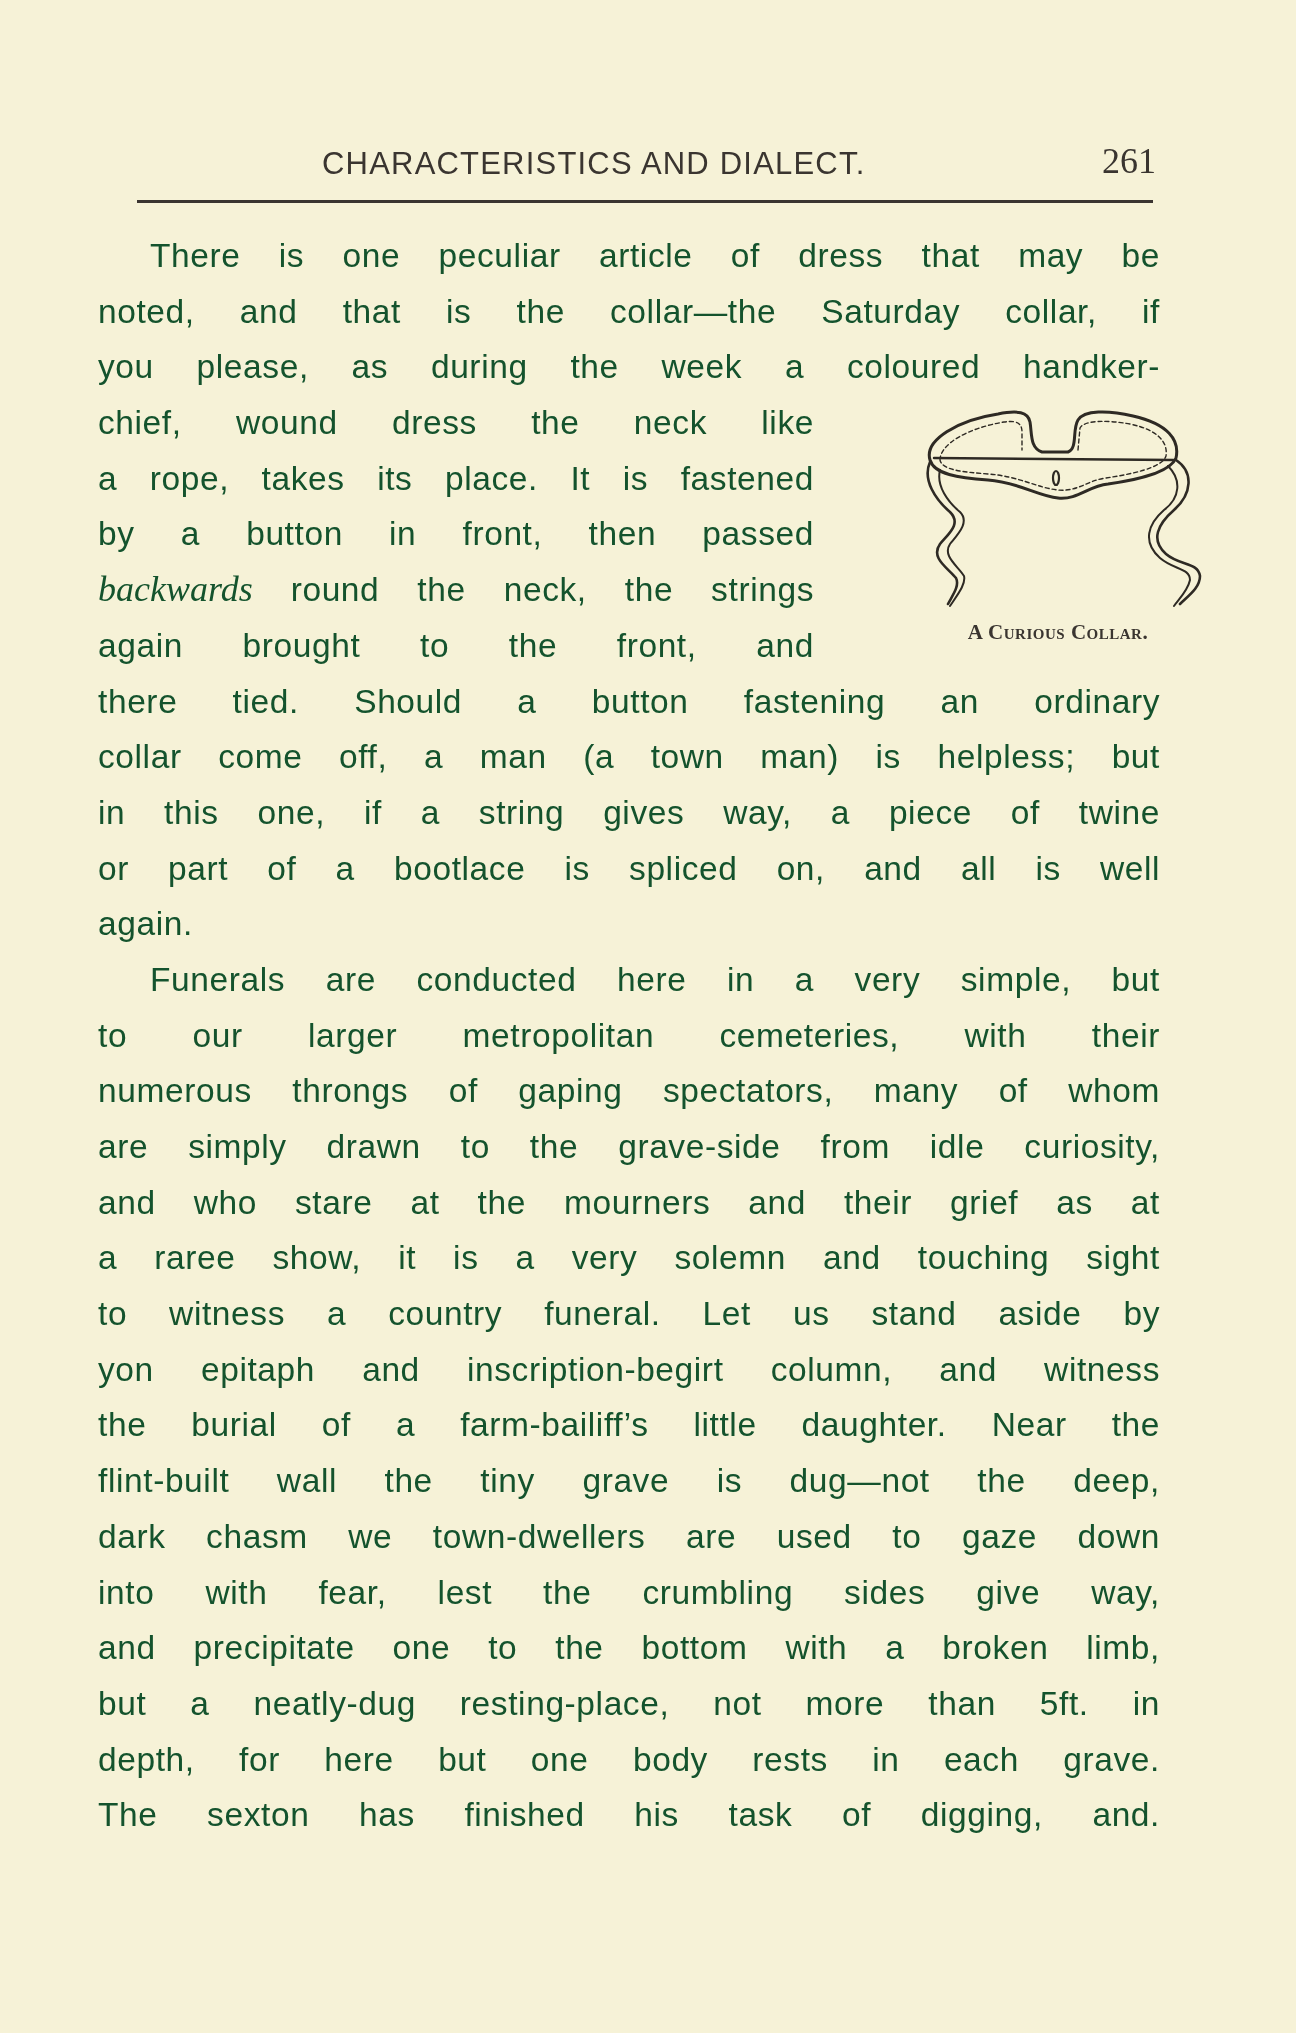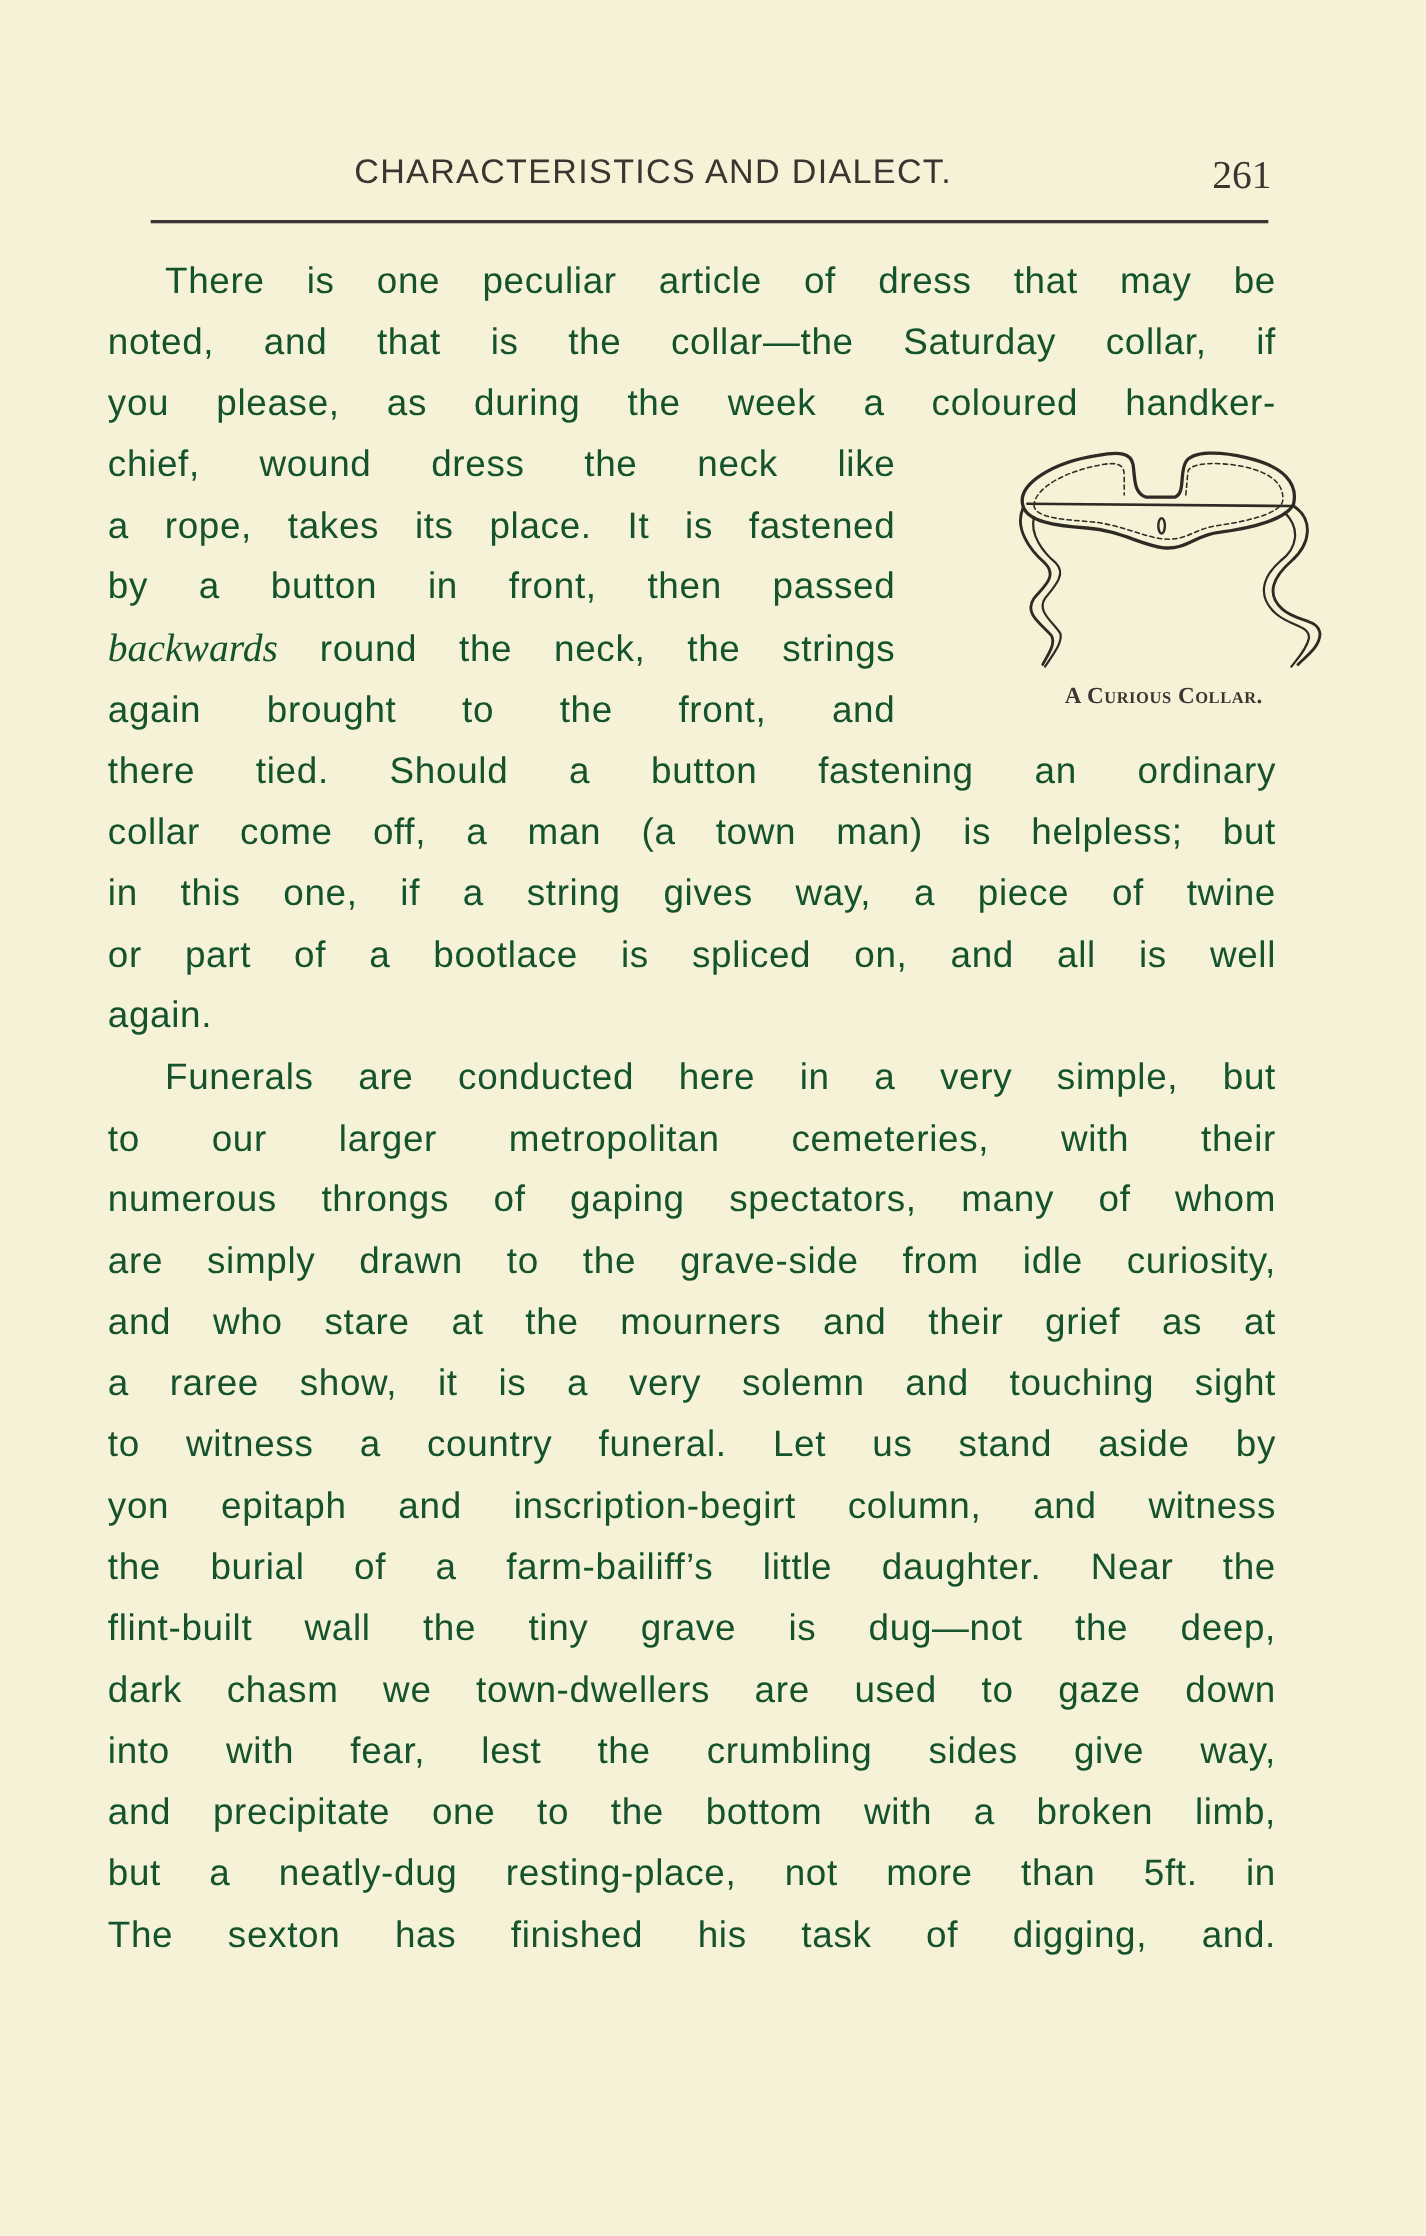--- a/index.html
+++ b/index.html
@@ -6,21 +6,21 @@
   body {
     width: 1296px; height: 2033px; overflow: hidden;
     background: #f6f2d7;
     color: #2e2a24;
     font-family: "Liberation Serif", "DejaVu Serif", serif;
     position: relative;
   }
   .page { position: absolute; left: 0; top: 0; width: 1296px; height: 2033px; }
   .running-head {
     position: absolute; top: 138px; left: 322px; width: 834px; height: 44px;
-    display: flex; justify-content: space-between; align-items: flex-start;
+    display: flex; justify-content: space-between; align-items: flex-end;
     font-family: "Liberation Sans", "DejaVu Sans", sans-serif;
     font-size: 31px; letter-spacing: 1.2px; color: #3a3530;
   }
   .running-head .page-num { font-family: "Liberation Serif", serif; font-size: 36px; letter-spacing: 0; }
   .head-rule {
     position: absolute; top: 200px; left: 137px; width: 1016px; height: 3px;
     background: #3a3530;
   }
   .body-text {
     position: absolute; top: 228px; left: 98px; width: 1062px;
@@ -79,20 +79,21 @@
     <span class="line">and who stare at the mourners and their grief as at</span>
     <span class="line">a raree show, it is a very solemn and touching sight</span>
     <span class="line">to witness a country funeral. Let us stand aside by</span>
     <span class="line">yon epitaph and inscription-begirt column, and witness</span>
     <span class="line">the burial of a farm-bailiff’s little daughter. Near the</span>
     <span class="line">flint-built wall the tiny grave is dug—not the deep,</span>
     <span class="line">dark chasm we town-dwellers are used to gaze down</span>
     <span class="line">into with fear, lest the crumbling sides give way,</span>
     <span class="line">and precipitate one to the bottom with a broken limb,</span>
     <span class="line">but a neatly-dug resting-place, not more than 5ft. in</span>
+    <span class="line">depth, for here but one body rests in each grave.</span>
     <span class="line">The sexton has finished his task of digging, and.</span>
   </div>
 
   <div class="figure">
     <svg width="290" height="210" viewBox="0 0 290 210" fill="none" stroke="#2e2a24" stroke-linecap="round" stroke-linejoin="round">
 
       <path d="M12 60 C 6 40, 40 20, 80 14 C 100 10, 110 12, 112 22 C 114 34, 112 48, 124 52 L 150 52 C 160 48, 154 30, 160 20 C 166 10, 190 10, 215 16 C 250 24, 262 40, 258 58 C 252 72, 220 80, 190 84 C 170 86, 160 100, 140 98 C 120 96, 100 82, 70 80 C 40 78, 16 74, 12 60 Z" stroke-width="3"></path>
 
       <path d="M22 60 C 22 44, 50 28, 86 22 C 100 20, 104 24, 104 32 L 104 50 M 160 50 L 162 28 C 166 20, 190 20, 212 24 C 240 30, 250 42, 248 56 C 244 68, 214 74, 188 78 C 170 80, 160 92, 140 90 C 120 88, 100 76, 70 74 C 44 72, 24 70, 22 60" stroke-width="1.4" stroke-dasharray="4 3"></path>
 

